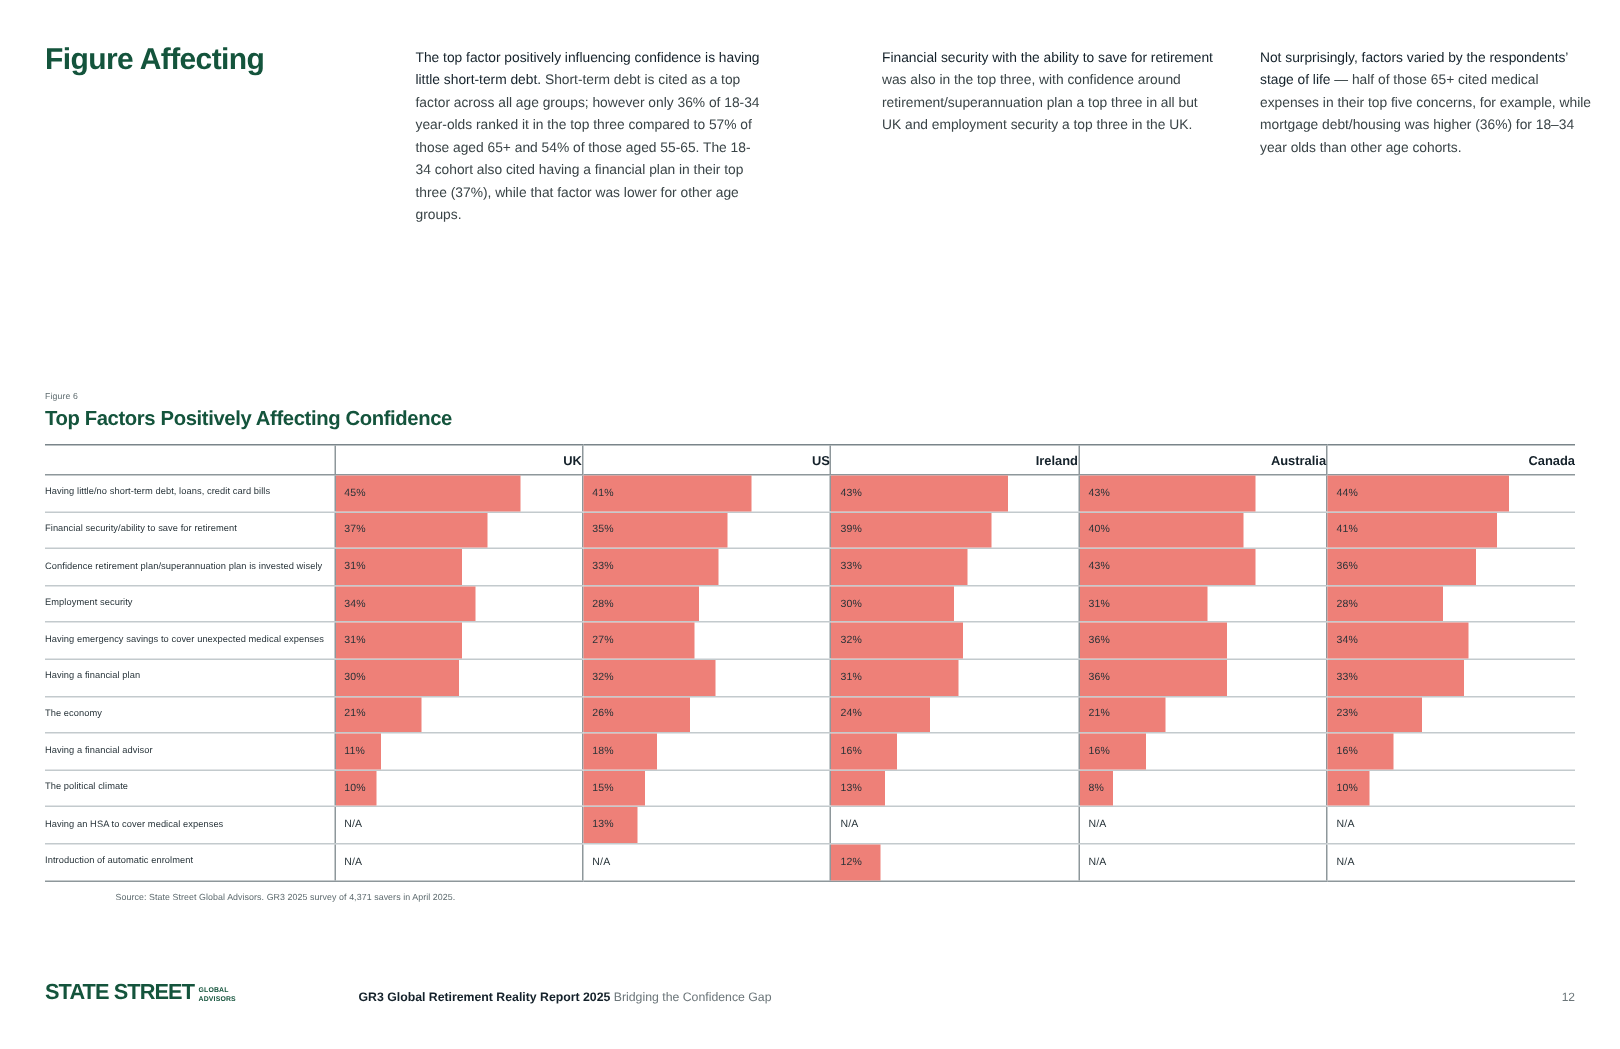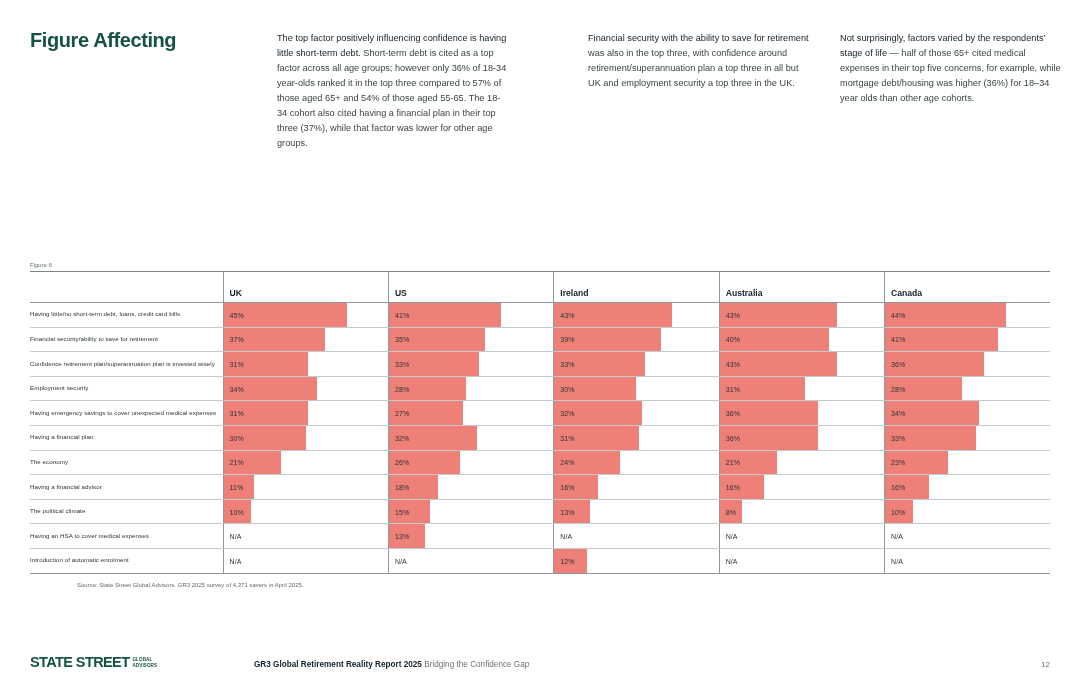--- a/index.html
+++ b/index.html
@@ -40,23 +40,23 @@
     font-size: 13.5px; font-weight: bold; color: #14543c;
     letter-spacing: -0.25px; margin-bottom: 10px;
   }
 
   
   table.matrix { width: 1020px; border-collapse: collapse; table-layout: fixed; }
   table.matrix col.c-label { width: 193px; }
   table.matrix col.c-data  { width: 165.4px; }
 
   table.matrix thead th {
-    height: 31px; vertical-align: bottom;
+    height: 20px; vertical-align: bottom;
     font-size: 8.6px; font-weight: bold; color: #14212a;
-    text-align: left; padding: 0 0 4px 6px;
+    text-align: right; padding: 0 0 4px 6px;
     border-top: 1.6px solid #7a858a;
     border-bottom: 1.1px solid #8e979b;
     margin-top: 16px;
   }
   table.matrix thead th.h-label { border-top-color: #7a858a; }
 
   table.matrix tbody td {
     height: 24.6px; padding: 0;
     border-bottom: .9px solid #c3cacd;
     vertical-align: middle;
@@ -92,21 +92,21 @@
   }
   .logo .main {
     font-size: 14.5px; font-weight: bold; letter-spacing: -0.6px;
     color: #14543c; line-height: 1;
   }
   .logo .sub {
     font-size: 4.6px; font-weight: bold; line-height: 1.25;
     color: #14543c; letter-spacing: .1px; padding-bottom: 1px;
   }
   .foot-center {
-    position: absolute; left: 254px; top: 5px;
+    position: absolute; left: 239px; top: 5px;
     font-size: 8.2px; color: #3a4447;
   }
   .foot-center .strong { font-weight: bold; color: #14212a; }
   .foot-center .light { color: #6b7579; }
   .page-num {
     position: absolute; right: 30px; top: 5px;
     font-size: 8px; color: #6b7579;
   }
 </style>
 </head>
@@ -128,20 +128,21 @@
       <p><b>Financial security with the ability to save for retirement</b><span> was also in the top three, with confidence around retirement/superannuation plan a top three in all but UK and employment security a top three in the UK.</span></p>
     </div>
 
     <div class="col col-3">
       <p><b>Not surprisingly, factors varied by the respondents’ stage of life</b><span> — half of those 65+ cited medical expenses in their top five concerns, for example, while mortgage debt/housing was higher (36%) for 18–34 year olds than other age cohorts.</span></p>
     </div>
   </div>
 
   <div class="figure">
     <div class="fig-num">Figure 6</div>
+    <div class="fig-title">Top Factors Positively Affecting Confidence</div>
 
     <table class="matrix">
       <colgroup>
         <col class="c-label">
         <col class="c-data">
           <col class="c-data">
           <col class="c-data">
           <col class="c-data">
           <col class="c-data">
       </colgroup>

